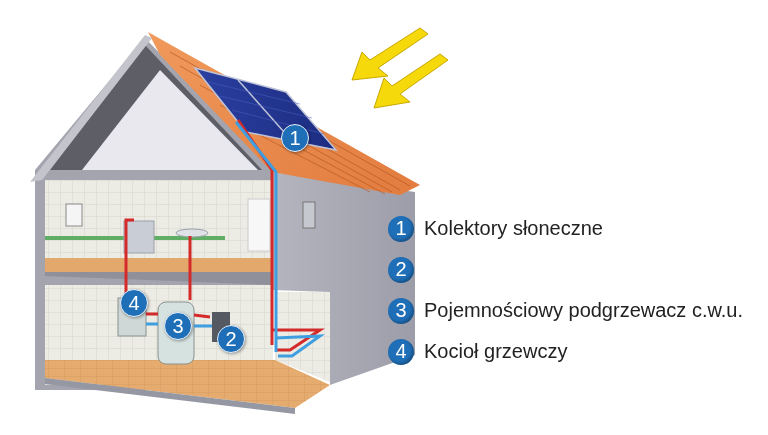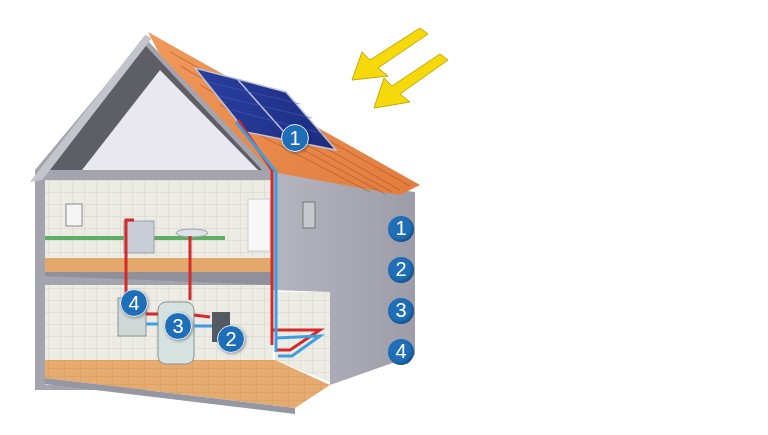--- a/index.html
+++ b/index.html
@@ -119,23 +119,26 @@
 <div class="marker" style="left:164px;top:312px;">
     <span>3</span>
   </div>
 <div class="marker" style="left:120px;top:289px;">
     <span>4</span>
   </div>
 
 <div class="legend">
   <div class="legend-item">
     <div class="badge">1</div>
+    <span class="legend-label">Kolektory słoneczne</span>
   </div>
   <div class="legend-item">
     <div class="badge">2</div>
   </div>
   <div class="legend-item">
     <div class="badge">3</div>
+    <span class="legend-label">Pojemnościowy podgrzewacz c.w.u.</span>
   </div>
   <div class="legend-item">
     <div class="badge">4</div>
+    <span class="legend-label">Kocioł grzewczy</span>
   </div>
 </div>
 
 </body></html>

